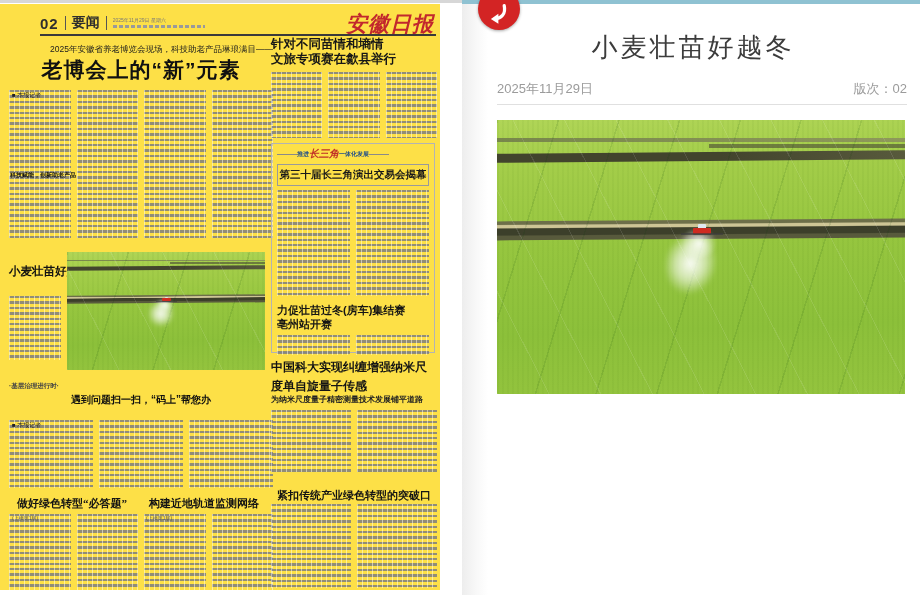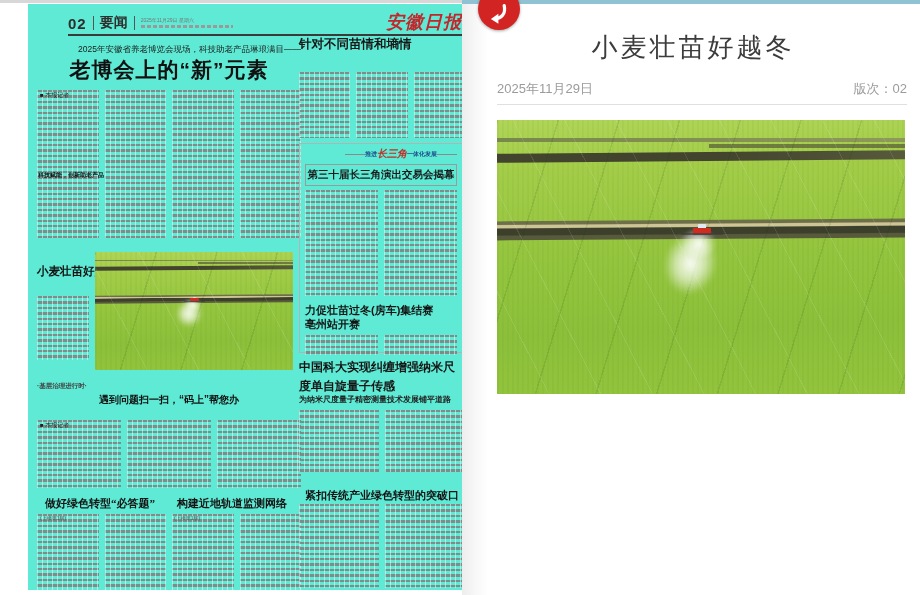--- a/index.html
+++ b/index.html
@@ -2,49 +2,49 @@
 <html><head>
 <meta charset="utf-8">
 <style>
   html,body{margin:0;padding:0;background:#fff;}
   #screen{position:relative;width:920px;height:595px;background:#fff;overflow:hidden;
     font-family:"Liberation Sans",sans-serif;border-bottom:1px solid #d9d9d9;}
   .abs{position:absolute;}
 
   
   #left-topline{left:0;top:0;width:462px;height:3px;background:#d7d7d7;}
-  #paper{left:28px;top:4px;width:440px;height:586px;background:#5eead4;}
+  #paper{left:0;top:4px;width:440px;height:586px;background:#fde047;}
   #paper .hdr-row{left:40px;top:8px;height:22px;display:flex;align-items:center;gap:6px;color:#2e2e2e;}
   .hdr-no{font-size:15px;font-weight:bold;letter-spacing:1px;}
   .hdr-sep{width:1px;height:14px;background:#555;}
   .hdr-sec{font-size:14px;font-weight:bold;}
   .hdr-info{display:flex;flex-direction:column;gap:2px;}
   .hdr-date{font-size:5px;color:#777;line-height:5px;}
   .hdr-navbar{width:92px;height:3px;background:repeating-linear-gradient(90deg,#9a9a9a 0 4px,transparent 4px 6px);}
   .masthead{right:6px;top:6px;font-family:"DejaVu Serif",serif;font-style:italic;font-weight:bold;
-    font-size:18px;color:#c2272d;letter-spacing:1px;}
+    font-size:21px;color:#c2272d;letter-spacing:1px;}
   .hdr-rule{left:40px;top:30px;width:396px;height:1.5px;background:#3a3a3a;}
 
   
   .np-text{background-image:
     repeating-linear-gradient(90deg,rgba(255,255,255,.55) 0 1px,transparent 1px 5px),
     repeating-linear-gradient(180deg,#7f7f7f 0 2.4px,transparent 2.4px 5.4px);opacity:.85;}
   .cols{position:absolute;display:flex;gap:6px;}
   .cols .col{flex:1;}
   .tiny{position:absolute;font-size:6px;color:#222;line-height:7px;white-space:nowrap;}
   .tinier{font-size:5px;color:#555;}
   .subhead{position:absolute;font-size:6px;font-weight:bold;color:#111;text-align:center;white-space:nowrap;}
 
   .lead-kicker{left:9px;top:40px;width:264px;text-align:right;font-size:8.5px;font-weight:normal;color:#1c1c1c;white-space:nowrap;}
   .lead-title{left:9px;top:52px;width:264px;text-align:center;font-size:21px;font-weight:bold;color:#111;letter-spacing:1px;}
 
   .ai-title{left:271px;top:33px;width:166px;font-size:12.5px;font-weight:bold;color:#161616;line-height:15px;}
 
   .delta-box{left:271px;top:139px;width:164px;height:210px;border:1px solid #b3b3b3;box-sizing:border-box;padding:4px 5px;}
-  .badge{display:flex;align-items:center;justify-content:flex-end;height:12px;}
+  .badge{display:flex;align-items:center;justify-content:flex-start;height:12px;}
   .badge .bline{width:20px;height:1px;background:#8a8a8a;}
   .badge-small{font-size:6px;font-weight:bold;color:#1f4e8c;}
   .badge-brand{font-size:10px;font-weight:bold;font-style:italic;font-family:"DejaVu Serif",serif;color:#c03028;}
   .expo-titlebox{border:1px solid #9a9a9a;margin:4px 0;padding:3px 0;text-align:center;
     font-size:10.5px;font-weight:bold;color:#1a1a1a;}
   .incols{position:relative;display:flex;gap:6px;}
   .incols .col{flex:1;}
   .rally-title{margin-top:7px;font-size:11px;font-weight:bold;color:#141414;line-height:14px;}
 
   .ustc-title{left:271px;top:354px;width:166px;font-size:12px;font-weight:bold;color:#141414;line-height:19px;}
@@ -163,20 +163,21 @@
         <div class="col np-text"></div>
         <div class="col np-text"></div>
         <div class="col np-text"></div>
         <div class="col np-text"></div>
       </div>
     <div class="tiny tinier" style="left:12px;top:511px;">(上接第1版)</div>
     <div class="tiny tinier" style="left:146px;top:511px;">(上接第1版)</div>
 
     <div class="abs ai-title">
       <div>针对不同苗情和墒情</div>
+      <div>文旅专项赛在歙县举行</div>
     </div>
     <div class="abs cols" style="left:271px;top:68px;width:166px;height:66px;">
         <div class="col np-text"></div>
         <div class="col np-text"></div>
         <div class="col np-text"></div>
       </div>
 
     <div class="abs delta-box">
       <div class="badge">
         <span class="bline"></span>

